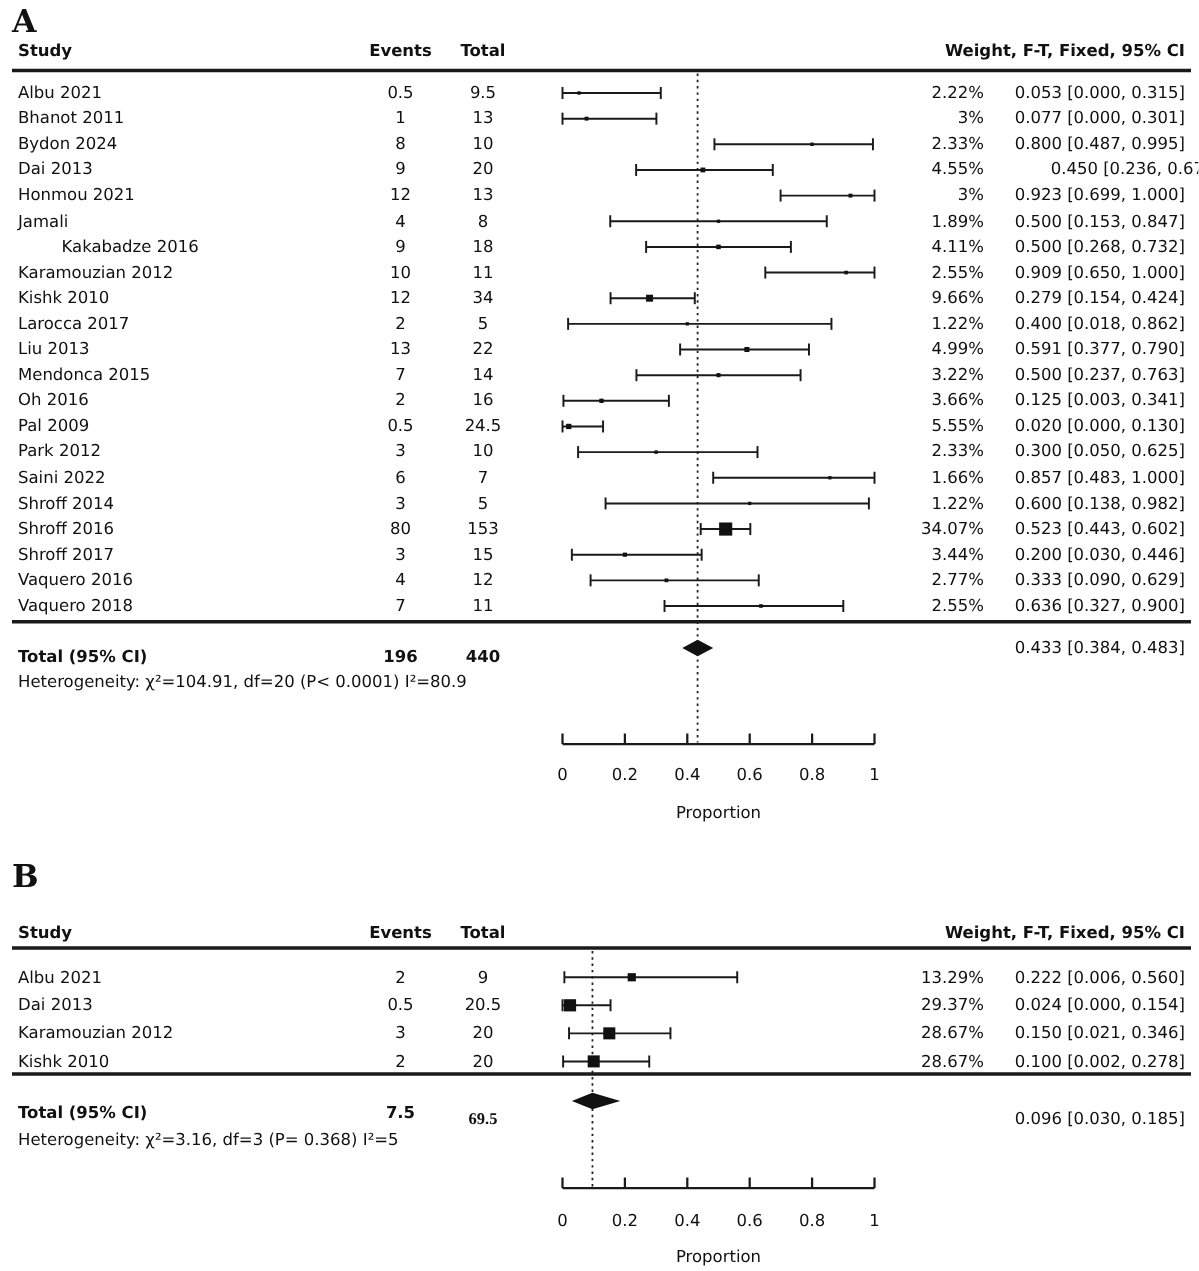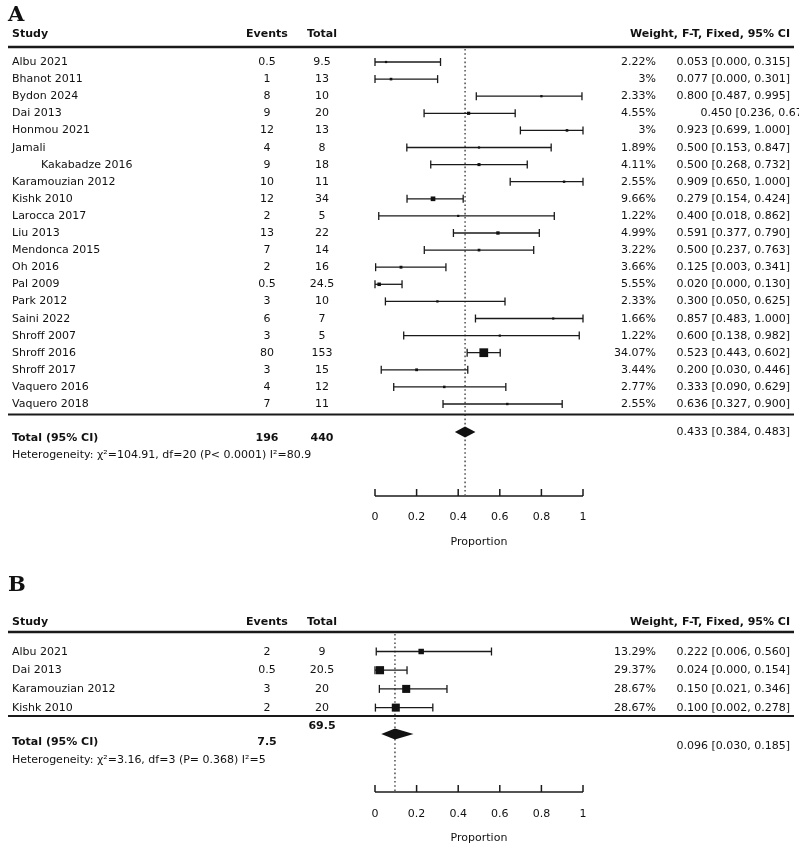--- a/index.html
+++ b/index.html
@@ -194,21 +194,21 @@
       <div class="cell " style="left: 12px; width: 218px; top: 293.4px;">Park 2012</div>
       <div class="cell c" style="left: 227px; width: 80px; top: 293.4px;">3</div>
       <div class="cell c" style="left: 282px; width: 80px; top: 293.4px;">10</div>
       <div class="cell r" style="left: 556px; width: 100px; top: 293.4px;">2.33%</div>
       <div class="cell r" style="left: 654px; width: 136px; top: 293.4px;">0.300 [0.050, 0.625]</div>
       <div class="cell " style="left: 12px; width: 218px; top: 310.5px;">Saini 2022</div>
       <div class="cell c" style="left: 227px; width: 80px; top: 310.5px;">6</div>
       <div class="cell c" style="left: 282px; width: 80px; top: 310.5px;">7</div>
       <div class="cell r" style="left: 556px; width: 100px; top: 310.5px;">1.66%</div>
       <div class="cell r" style="left: 654px; width: 136px; top: 310.5px;">0.857 [0.483, 1.000]</div>
-      <div class="cell " style="left: 12px; width: 218px; top: 327.6px;">Shroff 2007</div>
+      <div class="cell " style="left: 12px; width: 218px; top: 327.6px;">Shroff 2014</div>
       <div class="cell c" style="left: 227px; width: 80px; top: 327.6px;">3</div>
       <div class="cell c" style="left: 282px; width: 80px; top: 327.6px;">5</div>
       <div class="cell r" style="left: 556px; width: 100px; top: 327.6px;">1.22%</div>
       <div class="cell r" style="left: 654px; width: 136px; top: 327.6px;">0.600 [0.138, 0.982]</div>
       <div class="cell " style="left: 12px; width: 218px; top: 344.7px;">Shroff 2016</div>
       <div class="cell c" style="left: 227px; width: 80px; top: 344.7px;">80</div>
       <div class="cell c" style="left: 282px; width: 80px; top: 344.7px;">153</div>
       <div class="cell r" style="left: 556px; width: 100px; top: 344.7px;">34.07%</div>
       <div class="cell r" style="left: 654px; width: 136px; top: 344.7px;">0.523 [0.443, 0.602]</div>
       <div class="cell " style="left: 12px; width: 218px; top: 361.8px;">Shroff 2017</div>
@@ -289,21 +289,21 @@
       <div class="cell c" style="left: 282px; width: 80px; top: 110.9px;">20</div>
       <div class="cell r" style="left: 556px; width: 100px; top: 110.9px;">28.67%</div>
       <div class="cell r" style="left: 654px; width: 136px; top: 110.9px;">0.150 [0.021, 0.346]</div>
       <div class="cell " style="left: 12px; width: 218px; top: 129.6px;">Kishk 2010</div>
       <div class="cell c" style="left: 227px; width: 80px; top: 129.6px;">2</div>
       <div class="cell c" style="left: 282px; width: 80px; top: 129.6px;">20</div>
       <div class="cell r" style="left: 556px; width: 100px; top: 129.6px;">28.67%</div>
       <div class="cell r" style="left: 654px; width: 136px; top: 129.6px;">0.100 [0.002, 0.278]</div>
       <div class="cell  b" style="left: 12px; width: 218px; top: 164px;">Total (95% CI)</div>
       <div class="cell c b" style="left: 227px; width: 80px; top: 164px;">7.5</div>
-      <div class="cell c b" style="left: 282px; width: 80px; top: 148px;">69.5</div>
+      <div class="cell c b" style="left: 282px; width: 80px; top: 168px; font-family: Liberation Serif, serif;">69.5</div>
       <div class="cell r" style="left: 654px; width: 136px; top: 156px; margin-top: 12px;">0.096 [0.030, 0.185]</div>
       <div class="cell " style="left: 12px; width: 560px; top: 182px;">Heterogeneity: χ²=3.16, df=3 (P= 0.368) I²=5</div>
       <div class="cell c" style="left: 355px; width: 40px; top: 236px;">0</div>
       <div class="cell c" style="left: 396.6px; width: 40px; top: 236px;">0.2</div>
       <div class="cell c" style="left: 438.2px; width: 40px; top: 236px;">0.4</div>
       <div class="cell c" style="left: 479.8px; width: 40px; top: 236px;">0.6</div>
       <div class="cell c" style="left: 521.4px; width: 40px; top: 236px;">0.8</div>
       <div class="cell c" style="left: 563px; width: 40px; top: 236px;">1</div>
       <div class="cell c" style="left: 419px; width: 120px; top: 260px;">Proportion</div>
     </section>

